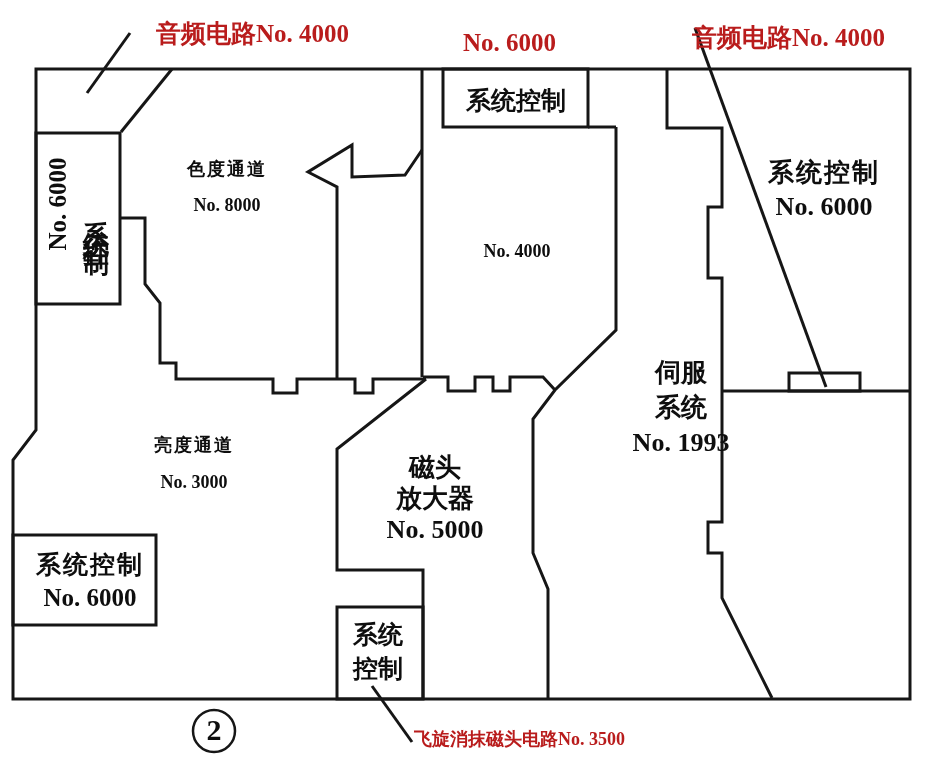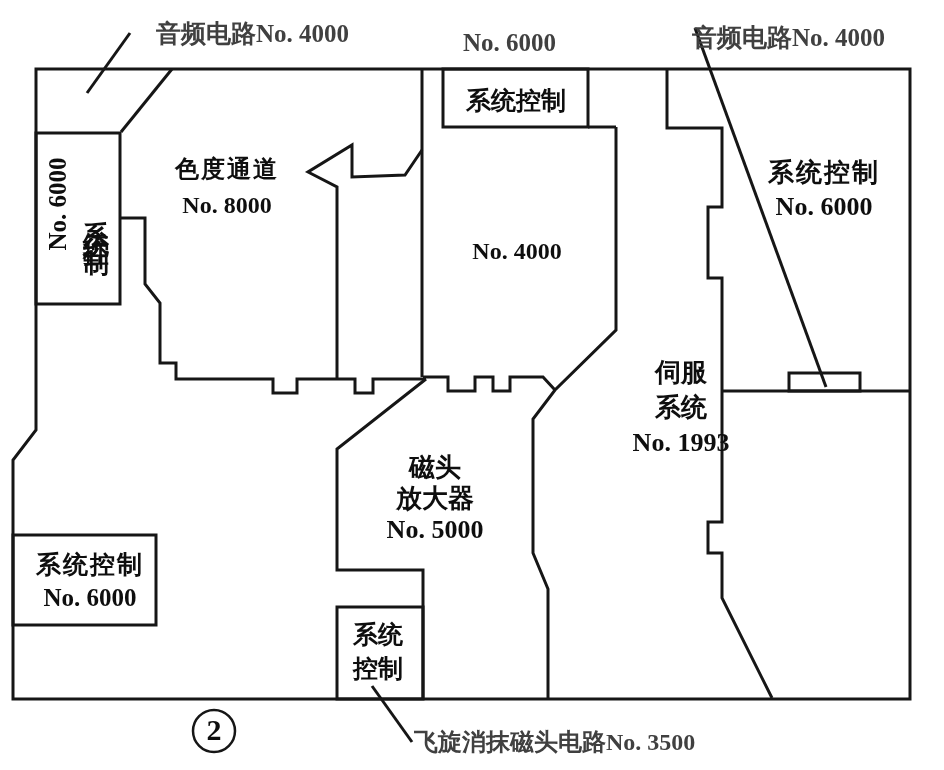--- a/index.html
+++ b/index.html
@@ -20,34 +20,34 @@
     position: absolute;
     left: 0;
     top: 0;
     width: 944px;
     height: 770px;
   }
   .txt {
     position: absolute;
     white-space: nowrap;
     font-weight: bold;
-    color: #404040;
+    color: #b91c1c;
     line-height: 1;
   }
   .block {
     position: absolute;
     transform: translate(-50%, -50%);
     text-align: center;
     font-weight: bold;
     color: #0e0e0e;
   }
   .block > div { white-space: nowrap; }
   .fs25 { font-size: 25px; }
   .fs26 { font-size: 26px; }
-  .fs27 { font-size: 24px; }
+  .fs27 { font-size: 18px; }
   .lh31 > div { line-height: 31px; }
   .lh33 > div { line-height: 33px; }
   .lh34 > div { line-height: 34px; }
   .lh35 > div { line-height: 35px; margin-left: 48px; }
   .lh36 > div { line-height: 36px; }
   .lh37 > div { line-height: 37px; }
   .cjkspace { letter-spacing: 2px; }
   .vert-cjk {
     position: absolute;
     transform: translate(-50%, -50%);
@@ -126,20 +126,24 @@
 
   <div class="block fs27 lh36" style="left:227px; top:187px;">
     <div class="cjkspace">色度通道</div>
     <div>No. 8000</div>
   </div>
 
   <div class="block fs27 lh36" style="left:517px; top:251px;">
     <div>No. 4000</div>
   </div>
 
+  <div class="block fs27 lh37" style="left:194px; top:464px;">
+    <div class="cjkspace">亮度通道</div>
+    <div>No. 3000</div>
+  </div>
 
   <div class="block fs26 lh31" style="left:435px; top:498px;">
     <div>磁头</div>
     <div>放大器</div>
     <div>No. 5000</div>
   </div>
 
   <div class="block fs26 lh35" style="left:657px; top:407px;">
     <div>伺服</div>
     <div>系统</div>

